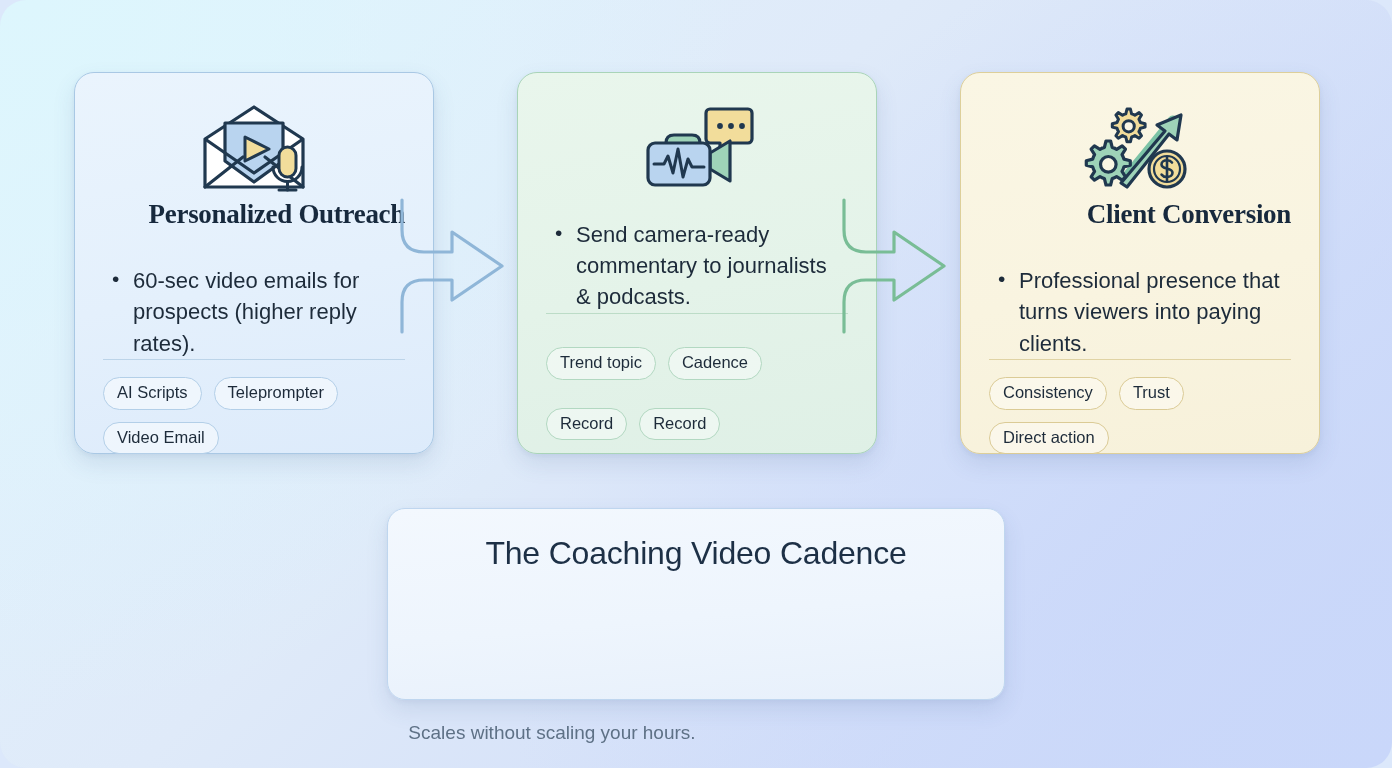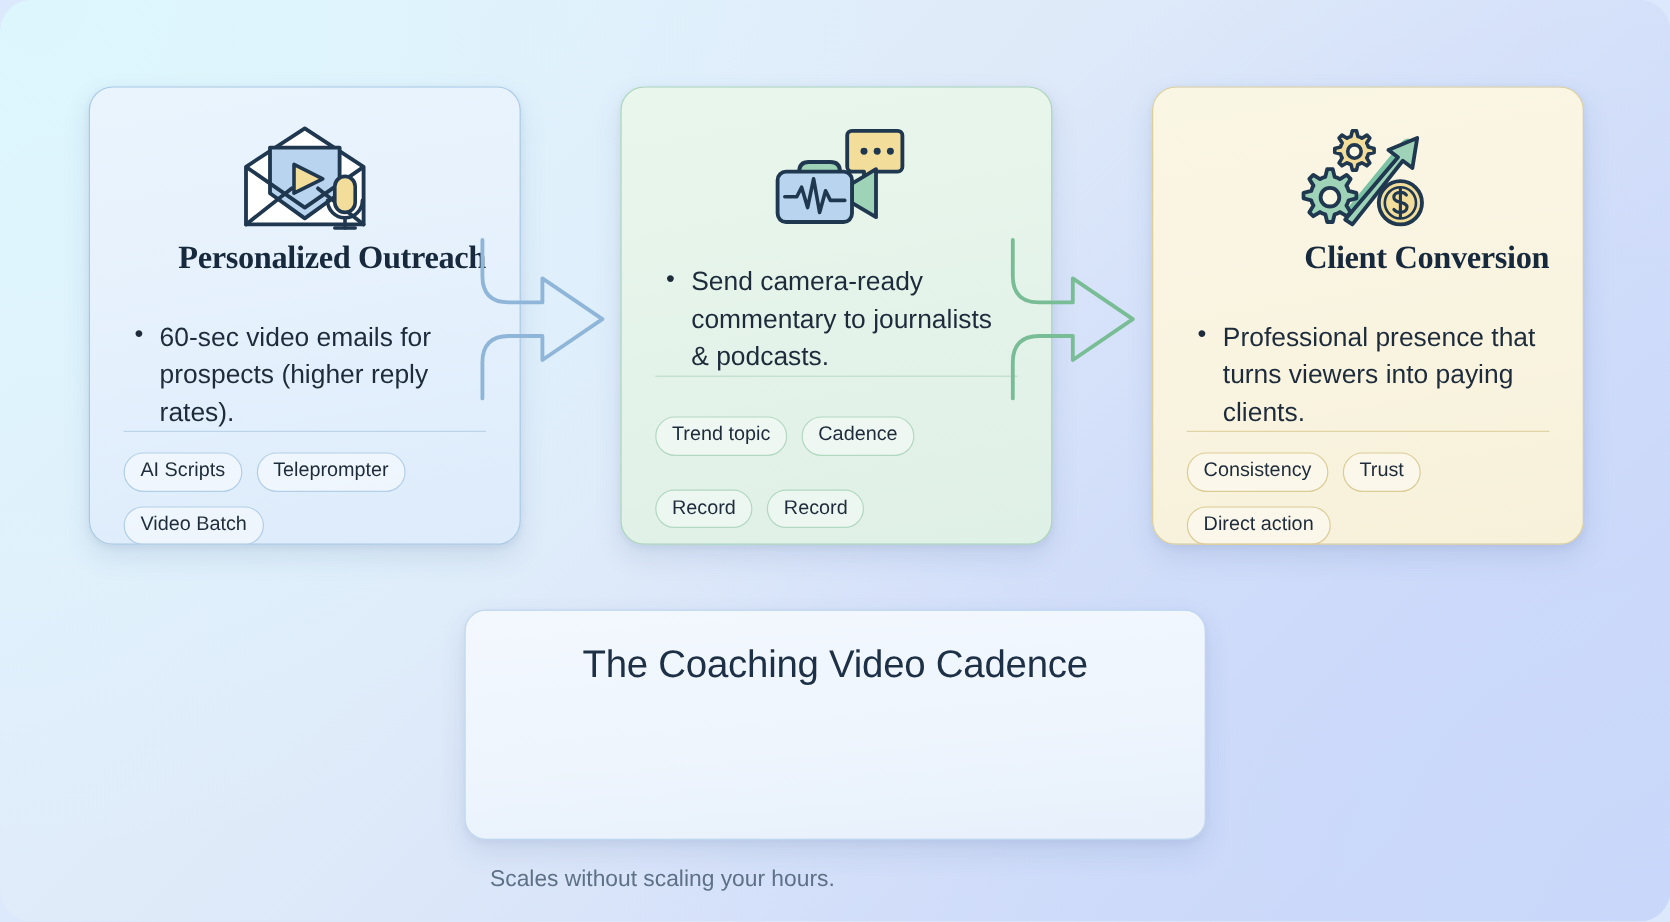--- a/index.html
+++ b/index.html
@@ -229,21 +229,21 @@
 
       <ul class="bullets">
         <li>60-sec video emails for prospects (higher reply rates).</li>
       </ul>
 
       <div class="chips-wrap">
         <div class="divider blue"></div>
         <div class="chips">
           <span class="chip blue">AI Scripts</span>
           <span class="chip blue">Teleprompter</span>
-          <span class="chip blue">Video Batch</span>
+          <span class="chip blue">Video Email</span>
         </div>
       </div>
     </div>
 
     <div class="card green">
       <div class="card-icon">
         <svg width="118" height="96" viewBox="0 0 118 96" fill="none">
 
           <path d="M72 10 H110 a4 4 0 0 1 4 4 V40 a4 4 0 0 1 -4 4 H92 l-10 12 v-12 h-10 a4 4 0 0 1 -4 -4 V14 a4 4 0 0 1 4 -4 Z" fill="#f2dd9b" stroke="#20384f" stroke-width="3.2" stroke-linejoin="round"></path>
           <circle cx="82" cy="27" r="2.9" fill="#20384f"></circle>

